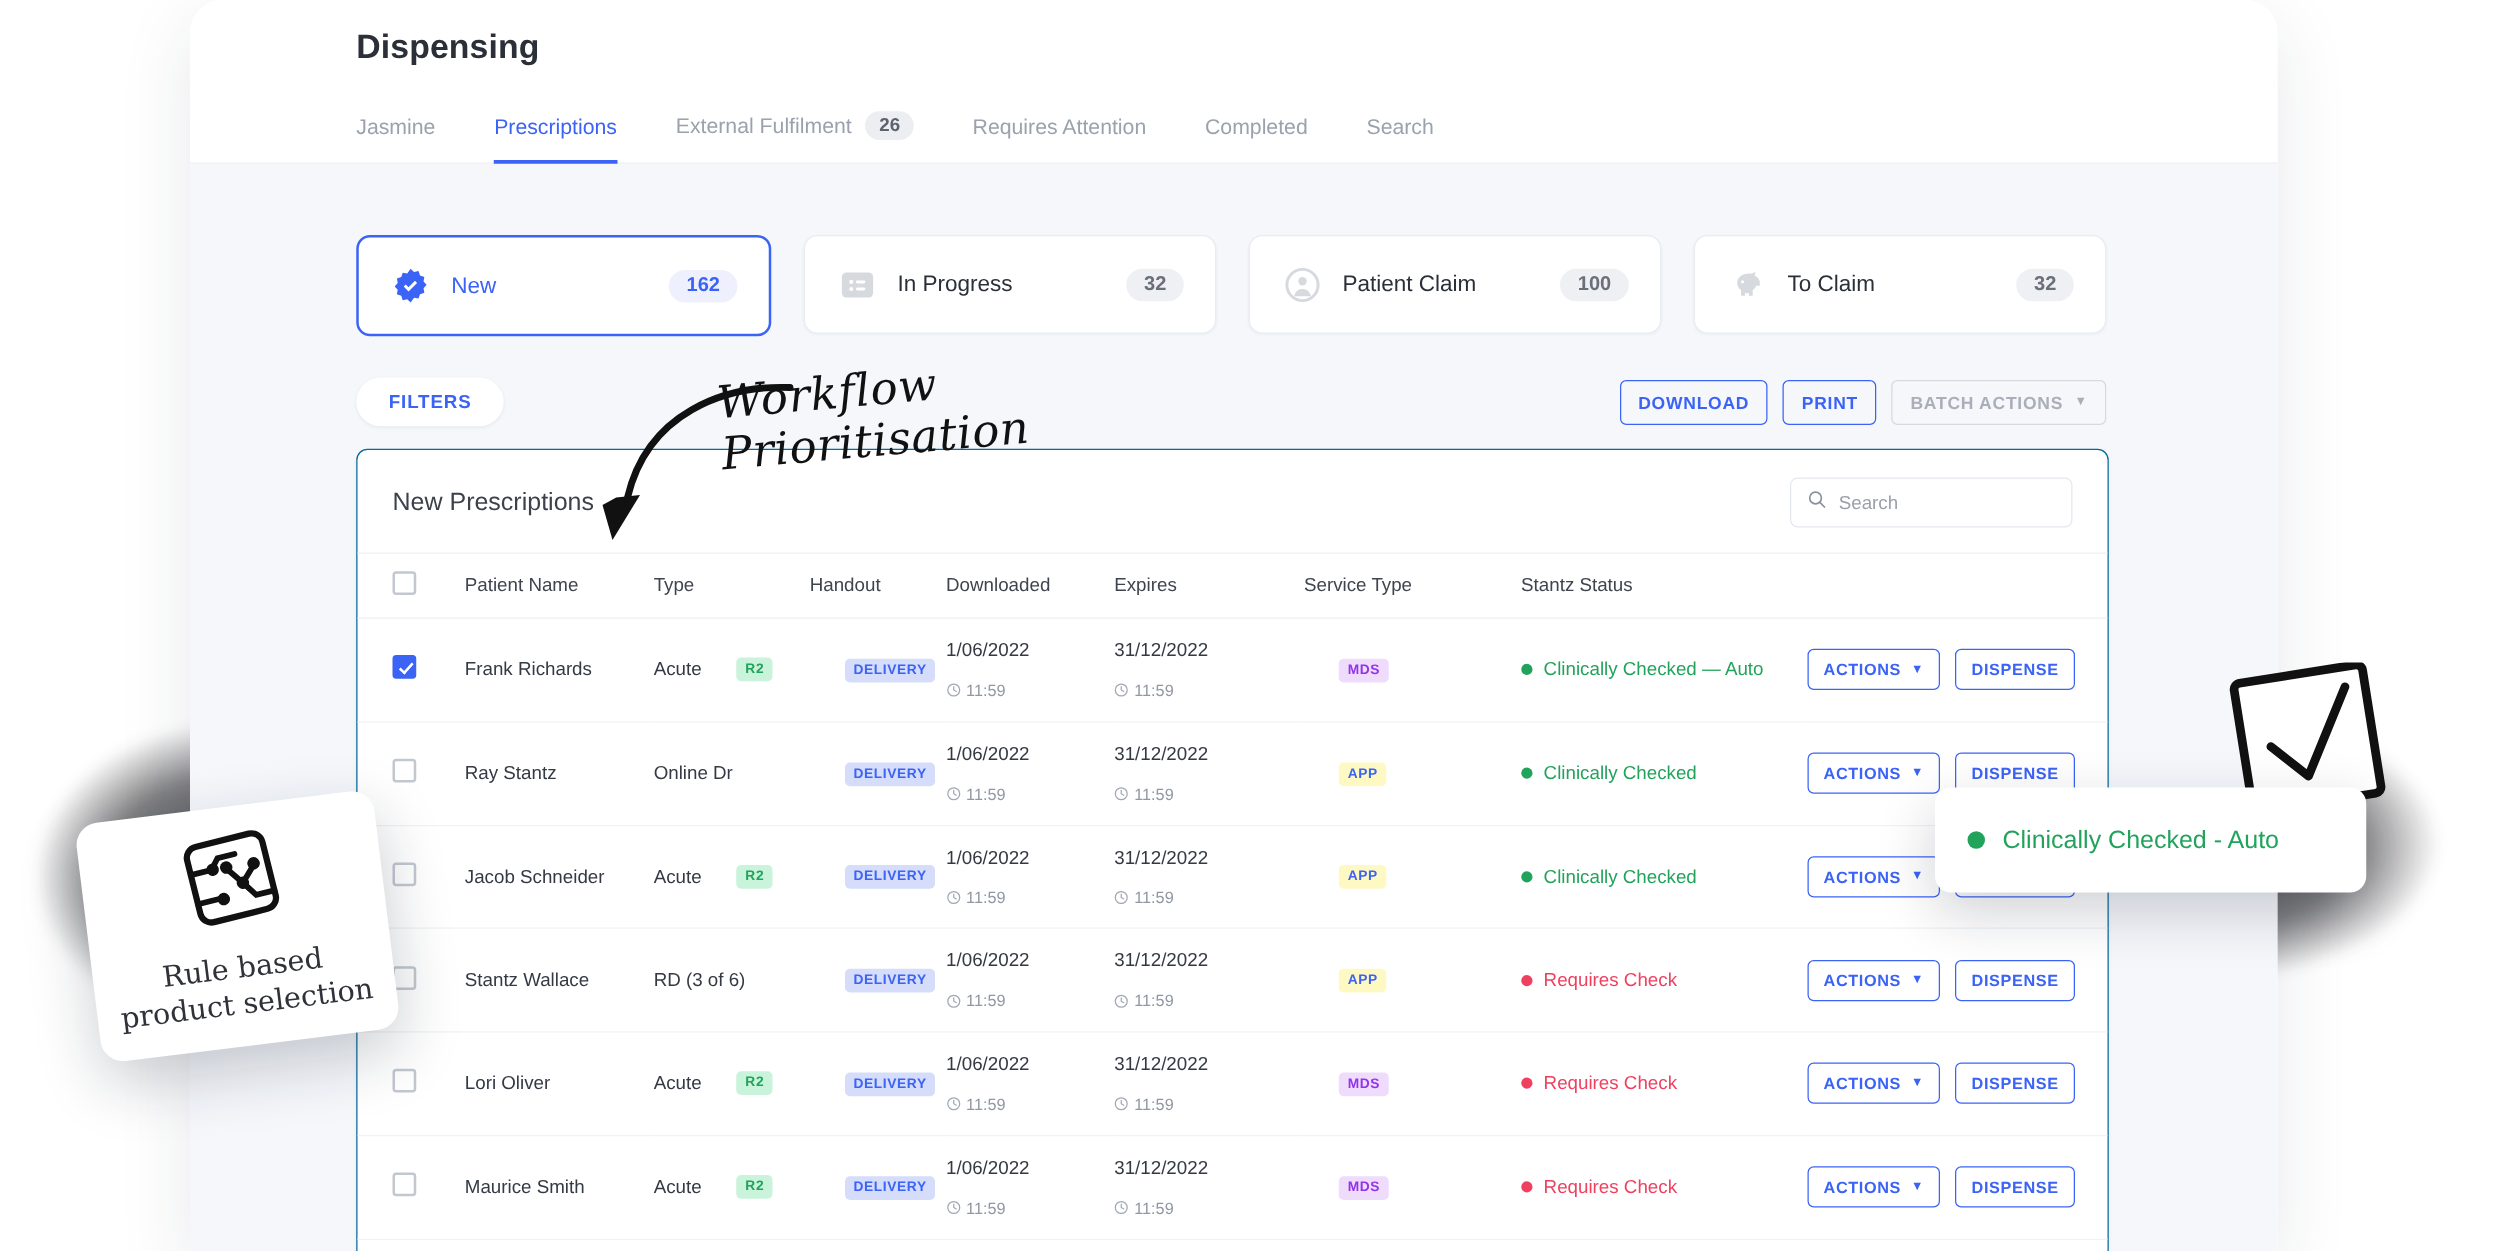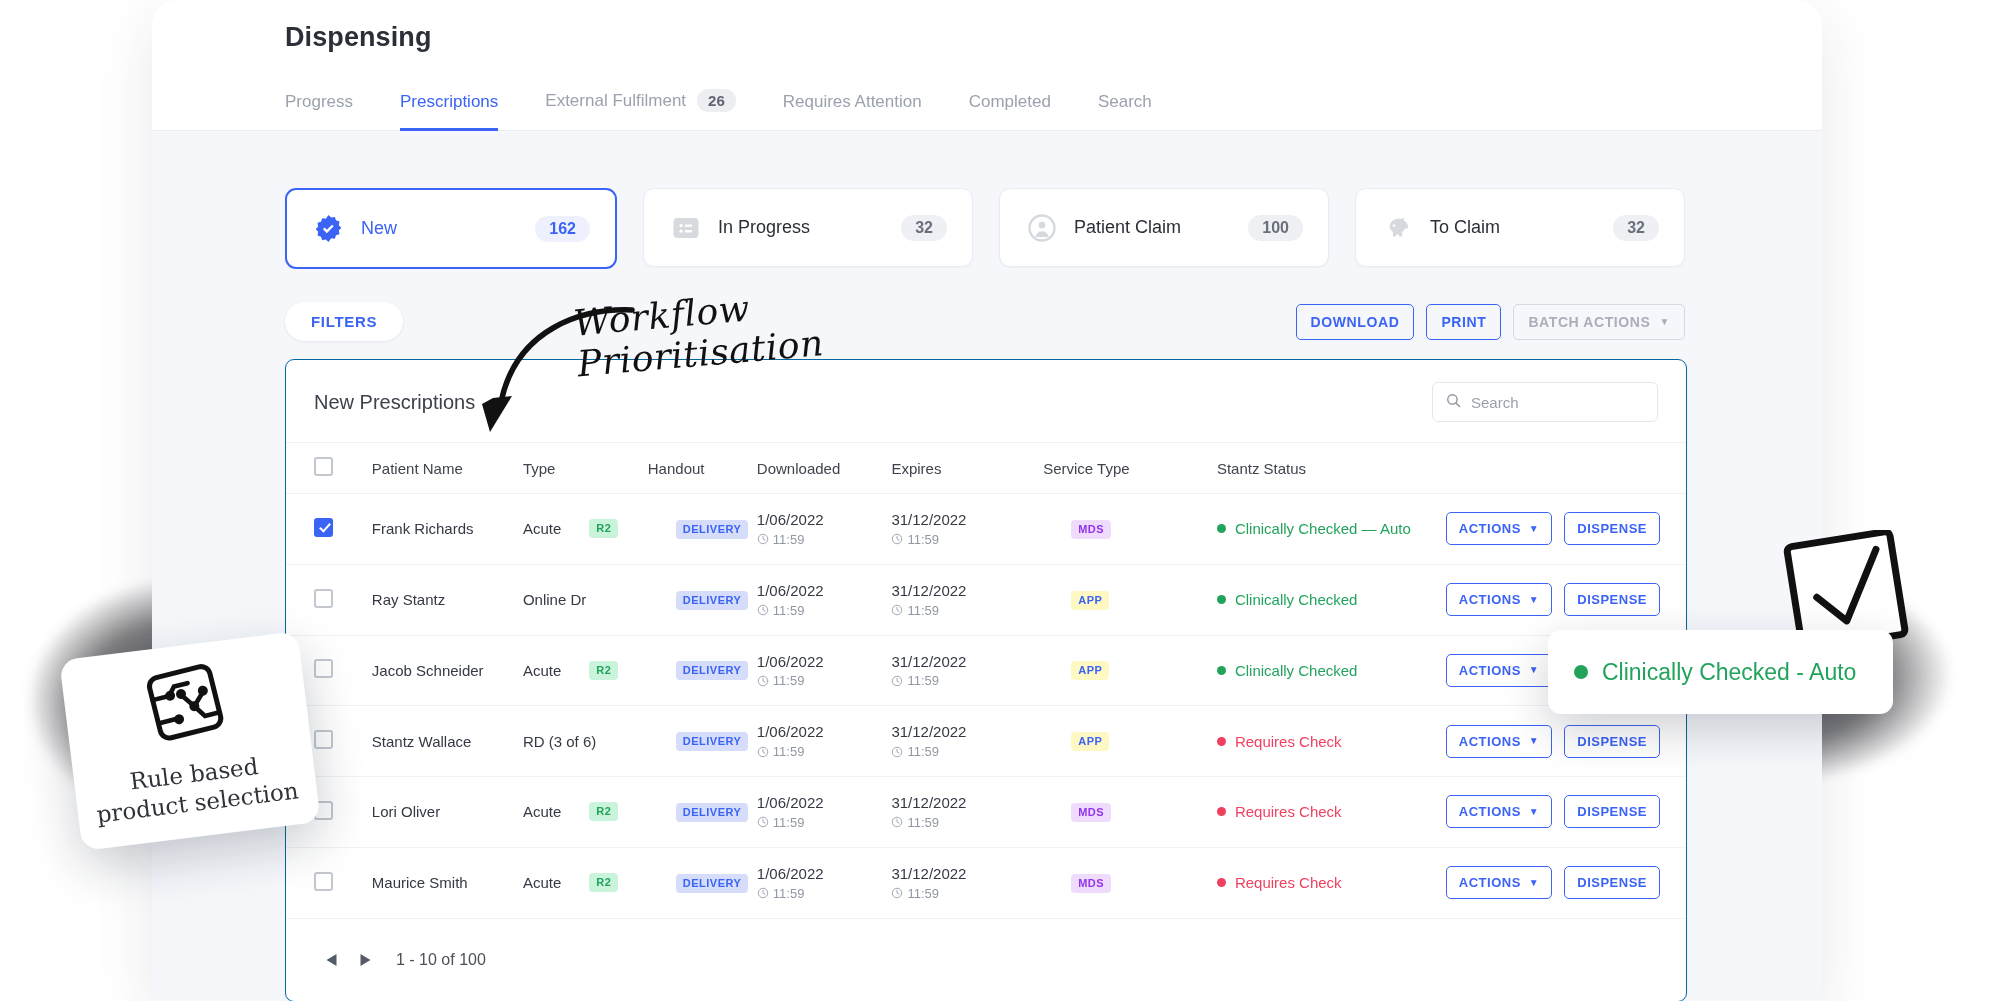--- a/index.html
+++ b/index.html
@@ -132,21 +132,21 @@
   .type-cell{display:flex;align-items:center;}
   .pill{
     font-size:11px;font-weight:700;letter-spacing:.5px;border-radius:4px;
     padding:4px 7px;line-height:1;display:inline-block;margin-left:28px;
   }
   .pill-r2{background:#c9f3da;color:#22a35c;}
   .pill-delivery{background:#d5ddfb;color:#3b63f6;}
   .pill-app{background:#fef9c3;color:#3b63f6;}
   .pill-mds{background:#efdcfd;color:#9333ea;}
   .date-main{font-size:15px;color:#343944;line-height:1.25;}
-  .date-sub{font-size:13px;color:#9198a3;display:flex;align-items:center;gap:4px;margin-top:2px;}
+  .date-sub{font-size:13px;color:#9198a3;display:flex;align-items:center;gap:4px;margin-top:14px;}
   .status{display:flex;align-items:center;gap:9px;font-size:15px;}
   .dot{width:9px;height:9px;border-radius:50%;flex:none;}
   .st-green{color:#22a35c;}
   .st-green .dot{background:#22a35c;}
   .st-red{color:#ef4060;}
   .st-red .dot{background:#ef4060;}
   .rowbtns{display:inline-flex;gap:12px;}
   .rbtn{
     border:1px solid #3b63f6;border-radius:5px;background:#fff;color:#3b63f6;
     font-size:13px;font-weight:700;letter-spacing:.5px;padding:8px 12px;cursor:pointer;
@@ -167,21 +167,21 @@
   }
   .ann-arrow{position:absolute;left:460px;top:300px;pointer-events:none;}
   .ann-check{position:absolute;left:1780px;top:530px;pointer-events:none;}
   .callout-status{
     position:absolute;left:1548px;top:630px;width:345px;height:84px;
     background:#ffffff;border-radius:13px;
     box-shadow:0 16px 46px rgba(20,26,45,.20);
     display:flex;align-items:center;gap:14px;padding:0 26px;box-sizing:border-box;
   }
   .callout-status .dot{width:14px;height:14px;background:#22a35c;}
-  .callout-status span.txt{font-size:23px;color:#22a35c;}
+  .callout-status span.txt{font-size:20px;color:#22a35c;}
   .callout-rule{
     position:absolute;left:70px;top:645px;width:240px;height:192px;
     background:#ffffff;border-radius:18px;
     box-shadow:0 18px 50px rgba(20,26,45,.22);
     transform:rotate(-7deg);
     display:flex;flex-direction:column;align-items:center;justify-content:center;
     padding:14px 18px;box-sizing:border-box;
   }
   .callout-rule .rl-txt{
     font-family:"DejaVu Serif",serif;font-size:23px;color:#2f3238;
@@ -199,21 +199,21 @@
 <div class="smudge" style="left:30px;top:580px;width:300px;height:240px;"></div>
 <div class="smudge" style="left:1570px;top:565px;width:380px;height:220px;"></div>
 
 <div class="app-window">
 
   <div class="hdr">
     <div class="page-title">Dispensing</div>
 
     <div class="tabs">
       <div class="tab">
-        <span>Progress</span>
+        <span>Jasmine</span>
       </div>
       <div class="tab active">
         <span>Prescriptions</span>
       </div>
       <div class="tab">
         <span>External Fulfilment</span>
         <span class="tab-badge">26</span>
       </div>
       <div class="tab">
         <span>Requires Attention</span>

